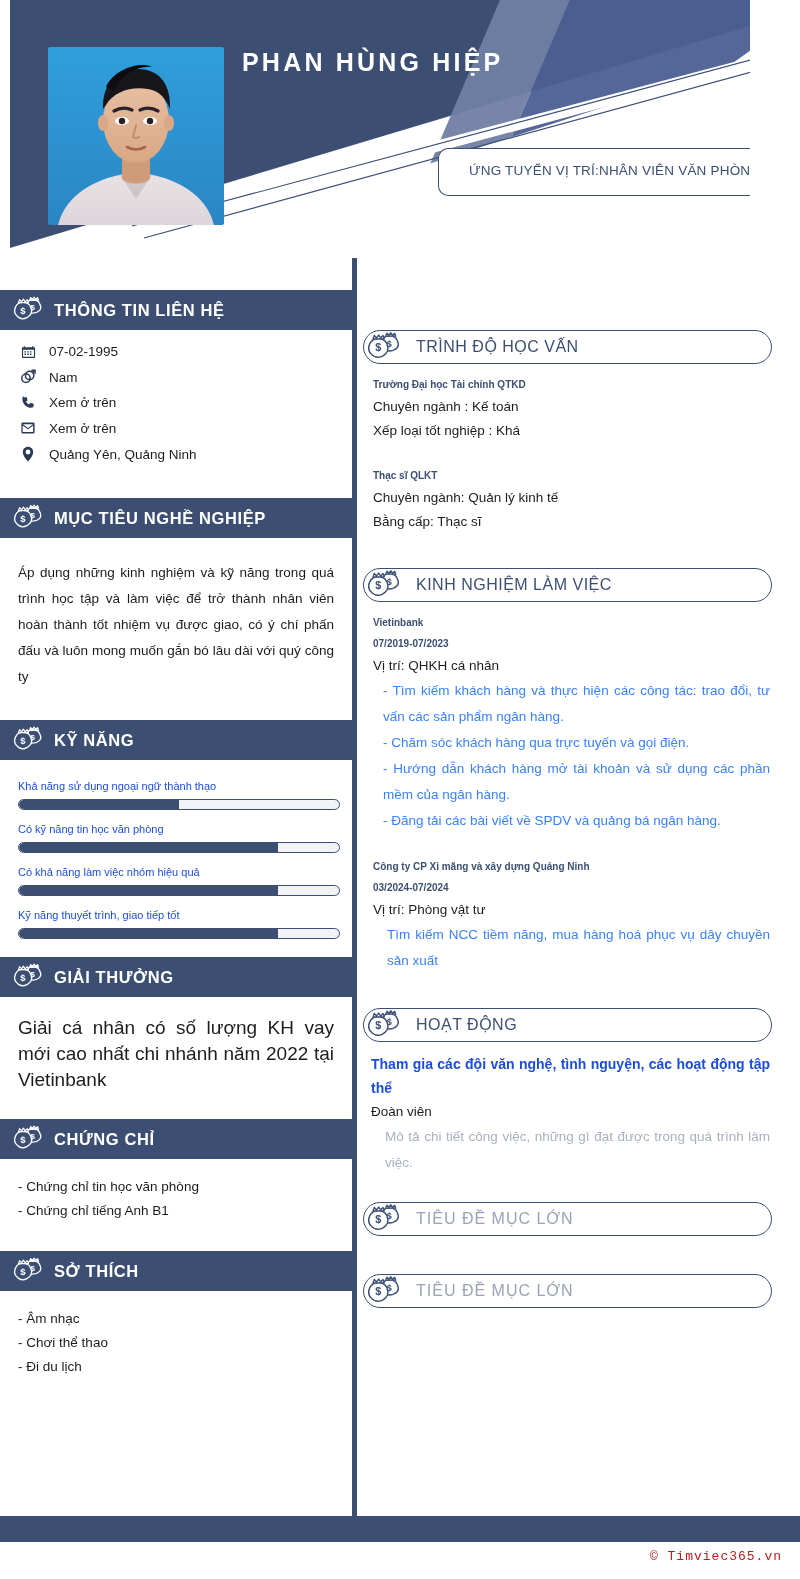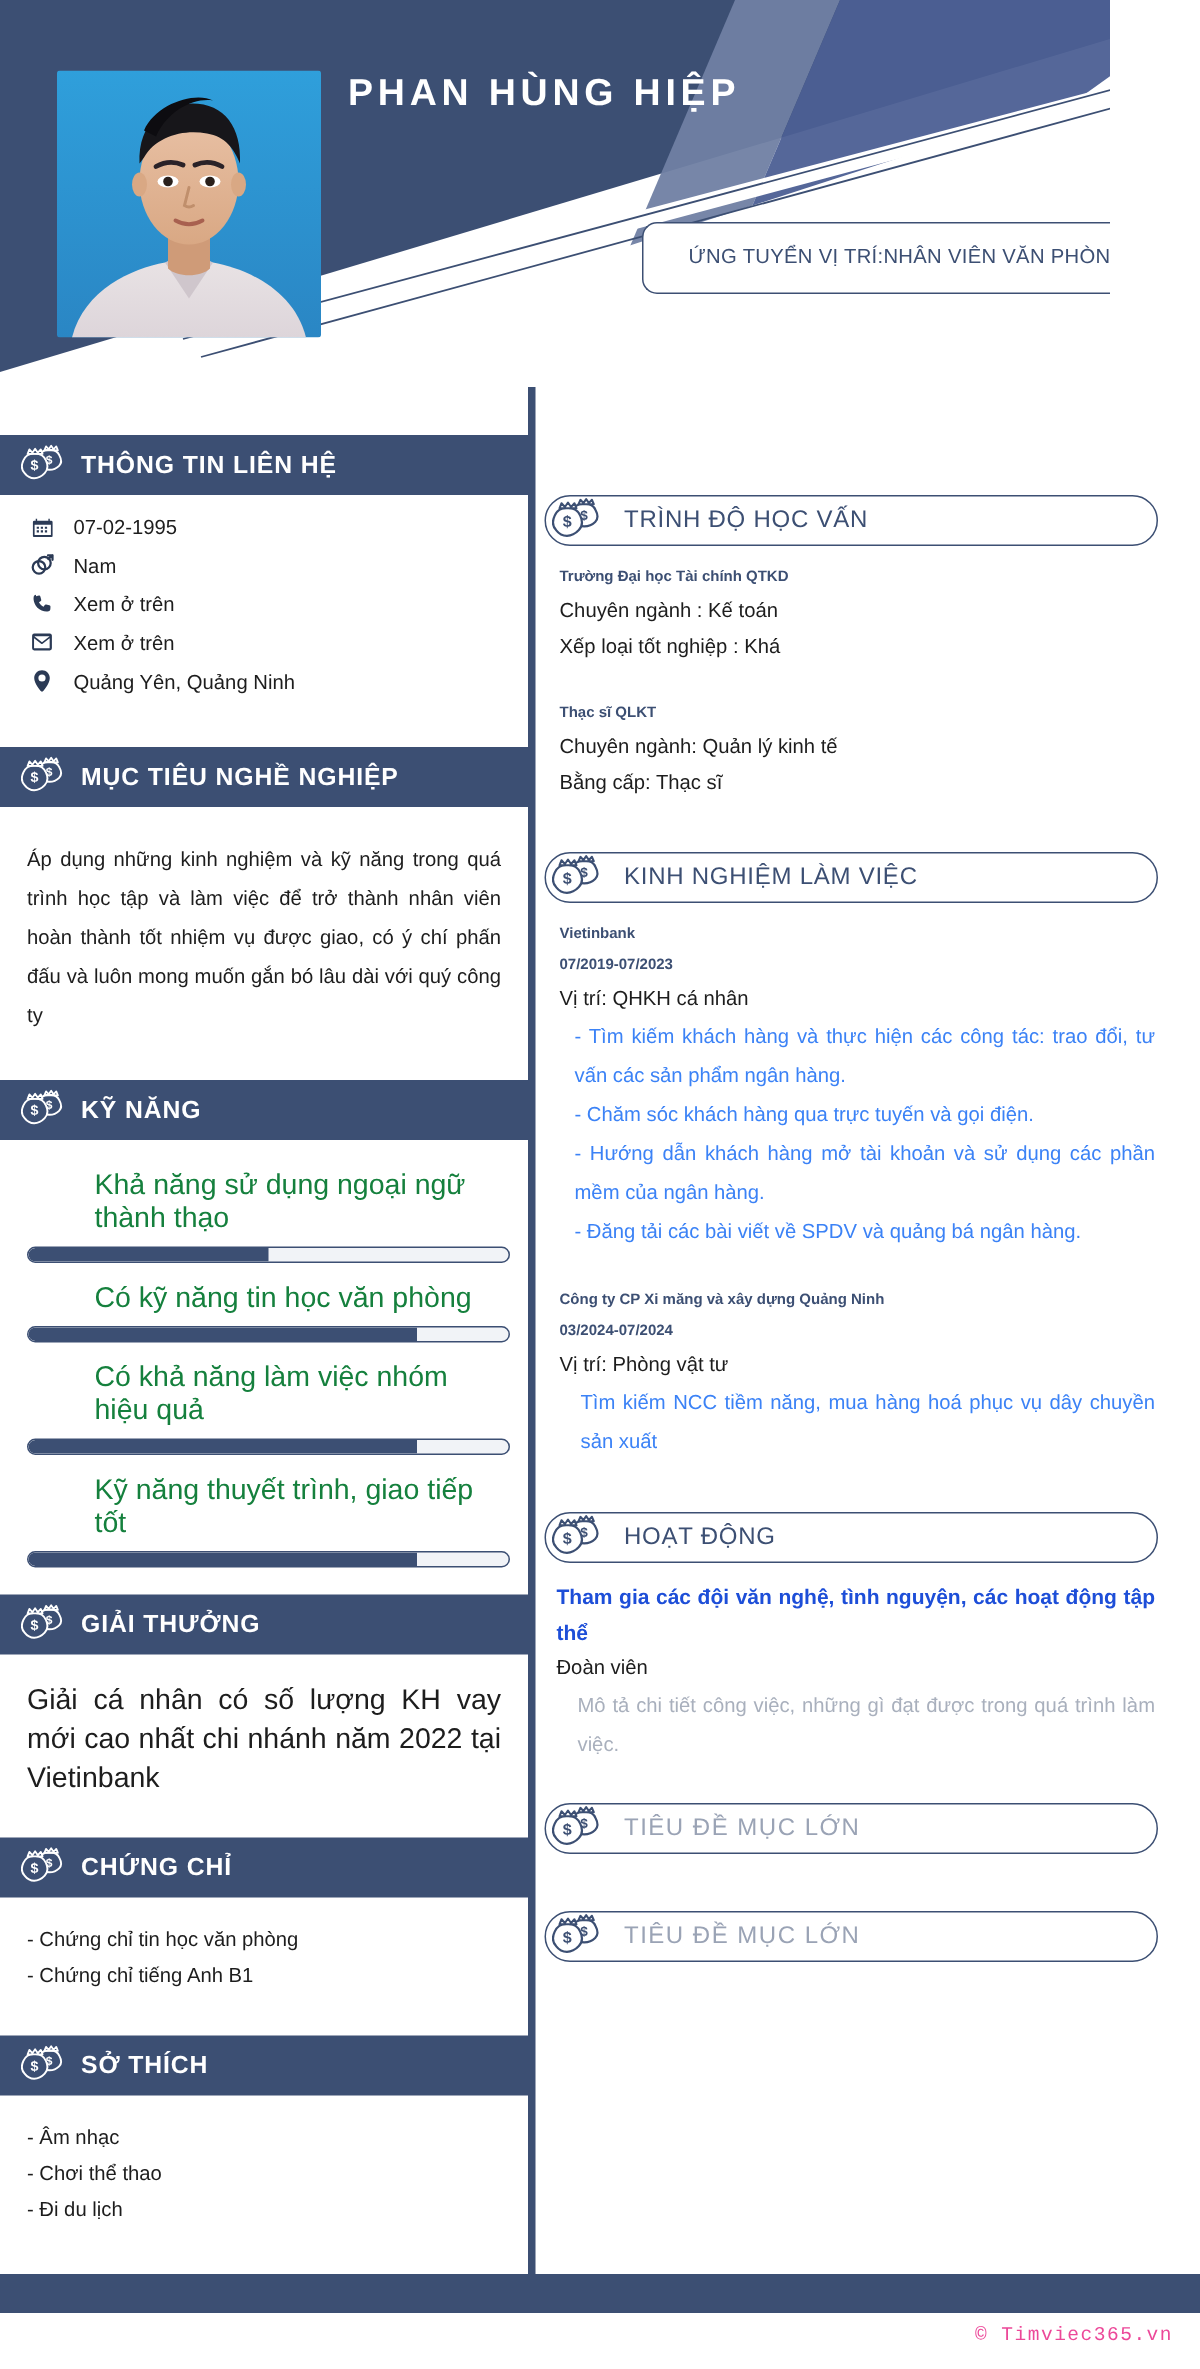--- a/index.html
+++ b/index.html
@@ -8,21 +8,21 @@
     width:800px;height:1579px;
     background:#ffffff;
     font-family:"Liberation Sans","DejaVu Sans",sans-serif;
     color:#222;
     overflow:hidden;
     position:relative;
   }
   .page{position:relative;width:800px;height:1579px;overflow:hidden;}
 
   
-  .header{position:absolute;left:0;top:0;width:740px;height:258px;overflow:hidden;background:#ffffff;}
+  .header{position:absolute;left:10px;top:0;width:740px;height:258px;overflow:hidden;background:#ffffff;}
   .hdr-svg{position:absolute;left:0;top:0;}
   .name{
     position:absolute;left:232px;top:48px;
     font-size:25px;font-weight:bold;letter-spacing:3.2px;
     color:#ffffff;white-space:nowrap;
     font-family:"Liberation Sans","DejaVu Sans",sans-serif;
   }
   .position-box{
     position:absolute;left:428px;top:148px;width:372px;height:48px;
     border:1.5px solid #3c4f73;border-right:none;
@@ -50,21 +50,21 @@
   }
   .lbody{padding:14px 14px 0 18px;}
 
   .contact-row{display:flex;align-items:center;margin-bottom:10px;}
   .contact-row .ci{width:20px;display:flex;justify-content:center;margin-right:11px;}
   .contact-row .ctext{font-size:13.5px;color:#1d1d1d;}
 
   .obj-text{font-size:13.5px;line-height:26px;color:#1d1d1d;text-align:justify;padding-right:4px;}
 
   .skill{margin-bottom:13px;}
-  .skill-label{font-size:19px;color:#15803d;margin-bottom:7px;margin-left:45px;}
+  .skill-label{font-size:11px;color:#1d4ed8;margin-bottom:7px;}
   .bar-outer{
     height:11px;border:1px solid #3c4f73;border-radius:6px;background:#f1f3f7;
     overflow:hidden;width:322px;box-sizing:border-box;
   }
   .bar-fill{height:100%;background:#3c4f73;border-radius:5px 0 0 5px;}
 
   .plain-text{font-size:19px;line-height:26px;color:#1d1d1d;text-align:justify;padding-right:4px;}
   .bullet-line{font-size:13.5px;line-height:24px;color:#1d1d1d;}
 
   
@@ -85,21 +85,21 @@
   .job-desc.nodash{padding-left:14px;}
   .gap{height:22px;}
   .muted-text{color:#a9b0bd;}
   .bold-act{font-size:14px;font-weight:bold;color:#1d4ed8;line-height:24px;text-align:justify;}
 
   
   .footbar{position:absolute;left:0;top:1516px;width:800px;height:26px;background:#3c4f73;}
   .foot-credit{
     position:absolute;right:18px;top:1549px;
     font-family:"Liberation Mono","DejaVu Sans Mono",monospace;
-    font-size:13px;color:#ec4899;letter-spacing:1px;white-space:nowrap;
+    font-size:13px;color:#b91c1c;letter-spacing:1px;white-space:nowrap;
   }
 </style>
 </head>
 <body>
 
 <div class="page">
 
   <div class="header">
     <svg class="hdr-svg" width="800" height="258" viewBox="0 0 800 258">
 

